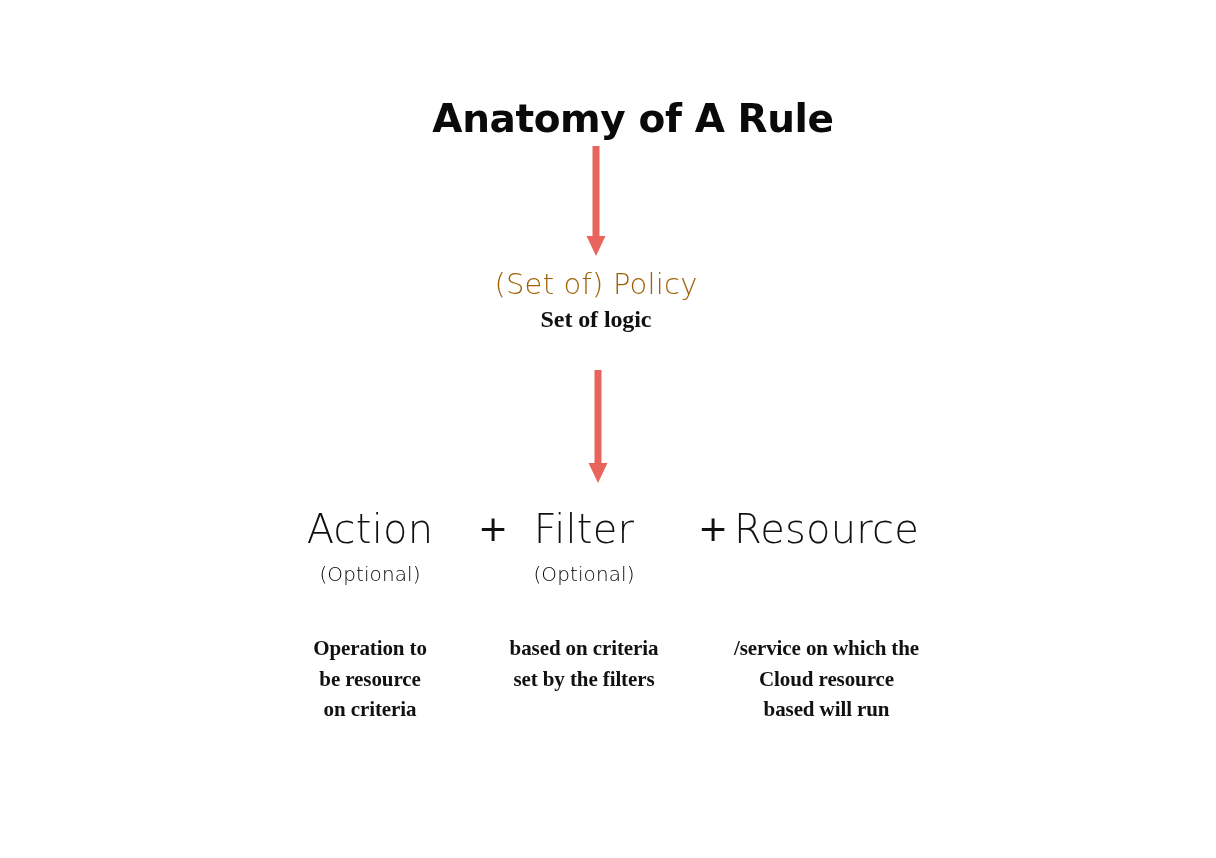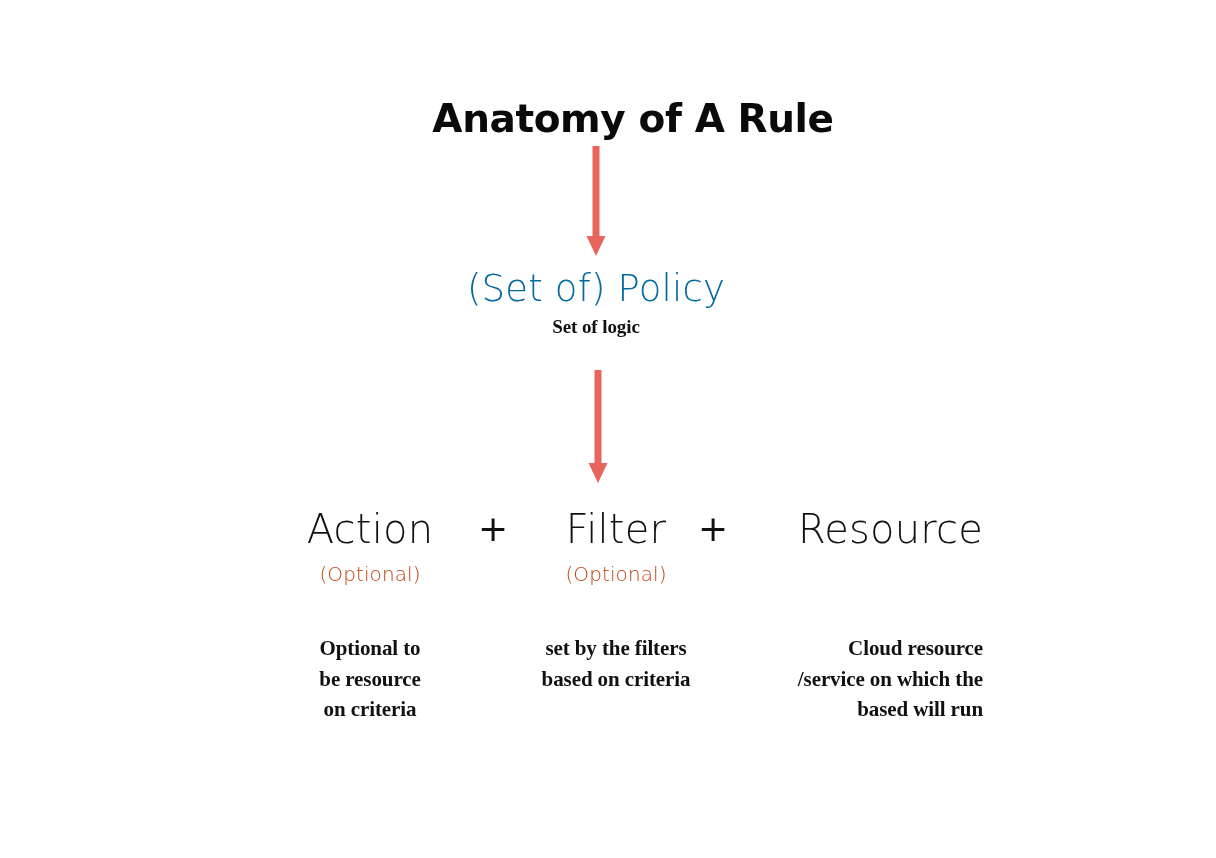--- a/index.html
+++ b/index.html
@@ -46,31 +46,31 @@
   .policy-wrap {
     position: absolute;
     left: 0;
     top: 268px;
     width: 1192px;
     text-align: center;
   }
   .policy-title {
     font-family: "DejaVu Sans", sans-serif;
     font-weight: 300;
-    font-size: 37px;
-    color: #0369a1;
+    font-size: 29px;
+    color: #a16207;
     line-height: 1.15;
     letter-spacing: 0.2px;
     white-space: nowrap;
   }
   .policy-sub {
     margin-top: 5px;
     font-family: "Liberation Serif", "DejaVu Serif", serif;
     font-weight: 700;
-    font-size: 19px;
+    font-size: 24px;
     color: #111111;
     letter-spacing: -0.1px;
     white-space: nowrap;
   }
 
   
   .components {
     position: absolute;
     left: 0;
     top: 500px;
@@ -106,21 +106,21 @@
     line-height: 58px;
     text-align: center;
     white-space: nowrap;
   }
 
   .optional {
     position: absolute;
     font-family: "DejaVu Sans", sans-serif;
     font-weight: 300;
     font-size: 20px;
-    color: #c2410c;
+    color: #000000;
     text-align: center;
     white-space: nowrap;
     letter-spacing: 0.1px;
   }
 
   .desc {
     position: absolute;
     font-family: "Liberation Serif", "DejaVu Serif", serif;
     font-weight: 700;
     font-size: 21px;
@@ -129,22 +129,22 @@
     text-align: center;
     letter-spacing: -0.1px;
   }
   .desc span {
     display: block;
     white-space: nowrap;
   }
 
   
   .col-action   { left: 250px; width: 240px; }
-  .col-filter   { left: 496px; width: 240px; }
-  .col-resource { left: 718px; width: 265px; text-align: right; }
+  .col-filter   { left: 464px; width: 240px; }
+  .col-resource { left: 694px; width: 265px; }
 </style>
 </head>
 <body>
 
 <div id="canvas">
 
   <div class="title">Anatomy of A Rule</div>
 
   <svg class="arrow" style="left:576px; top:146px;" width="40" height="112" viewBox="0 0 40 112">
     <rect x="16.5" y="0" width="7" height="93" fill="#e8645c"></rect>
@@ -173,30 +173,30 @@
       <div class="plus" style="left:683px; width:60px;">+</div>
 
       <div class="comp-name col-resource">Resource</div>
     </div>
 
     <div class="optional col-action" style="top:62px;">(Optional)</div>
 
     <div class="optional col-filter" style="top:62px;">(Optional)</div>
 
     <div class="desc col-action" style="top:133px;">
-      <span>Optional to</span>
+      <span>Operation to</span>
       <span>be resource</span>
       <span>on criteria</span>
     </div>
 
     <div class="desc col-filter" style="top:133px;">
+      <span>based on criteria</span>
       <span>set by the filters</span>
-      <span>based on criteria</span>
     </div>
 
     <div class="desc col-resource" style="top:133px;">
+      <span>/service on which the</span>
       <span>Cloud resource</span>
-      <span>/service on which the</span>
       <span>based will run</span>
     </div>
 
   </div>
 </div>
 
 </body></html>

